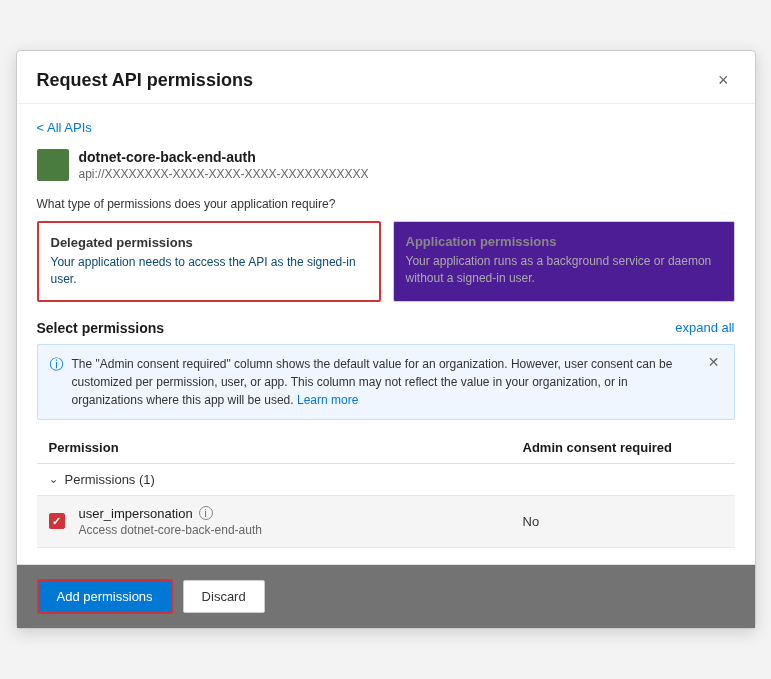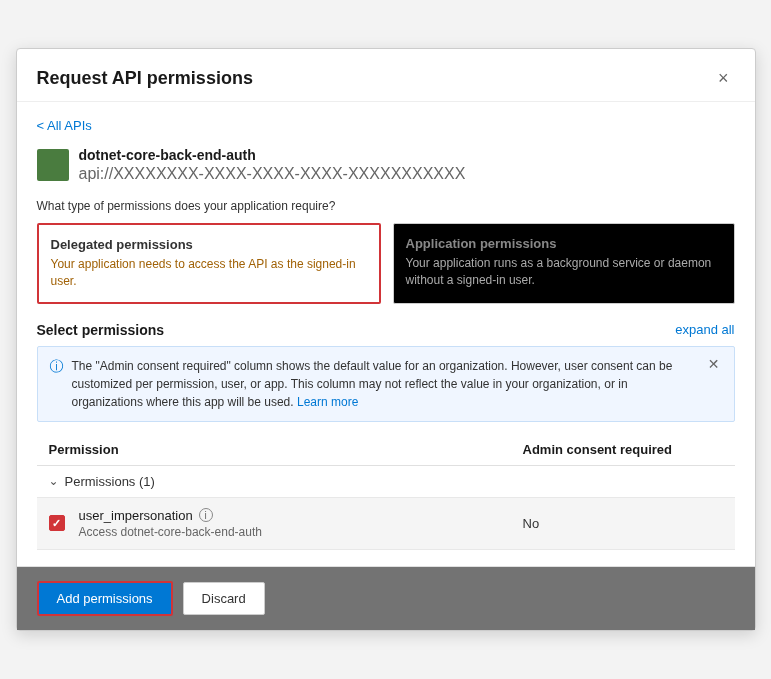--- a/index.html
+++ b/index.html
@@ -69,21 +69,21 @@
       background: #4a7c3f;
       border-radius: 2px;
       flex-shrink: 0;
     }
     .api-name {
       font-size: 14px;
       font-weight: 600;
       color: #1a1a1a;
     }
     .api-uri {
-      font-size: 16px;
+      font-size: 12px;
       color: #666;
       margin-top: 2px;
     }
     .section-label {
       font-size: 12px;
       font-weight: 400;
       color: #333;
       margin-bottom: 10px;
     }
     .permission-type-row {
@@ -97,35 +97,35 @@
       border-radius: 2px;
       padding: 12px;
       cursor: pointer;
       background: #fff;
     }
     .permission-type-card.selected {
       border: 2px solid #d13438;
       background: #fff;
     }
     .permission-type-card.disabled {
-      background: #000000;
+      background: #4c1d95;
       cursor: default;
     }
     .permission-type-title {
       font-size: 13px;
       font-weight: 600;
       color: #333;
       margin-bottom: 4px;
     }
     .permission-type-card.disabled .permission-type-title {
       color: #888;
     }
     .permission-type-desc {
       font-size: 12px;
-      color: #a16207;
+      color: #0c4a6e;
       line-height: 1.4;
     }
     .permission-type-card.disabled .permission-type-desc {
       color: #aaa;
     }
     .select-permissions-header {
       display: flex;
       justify-content: space-between;
       align-items: center;
       margin-bottom: 8px;

